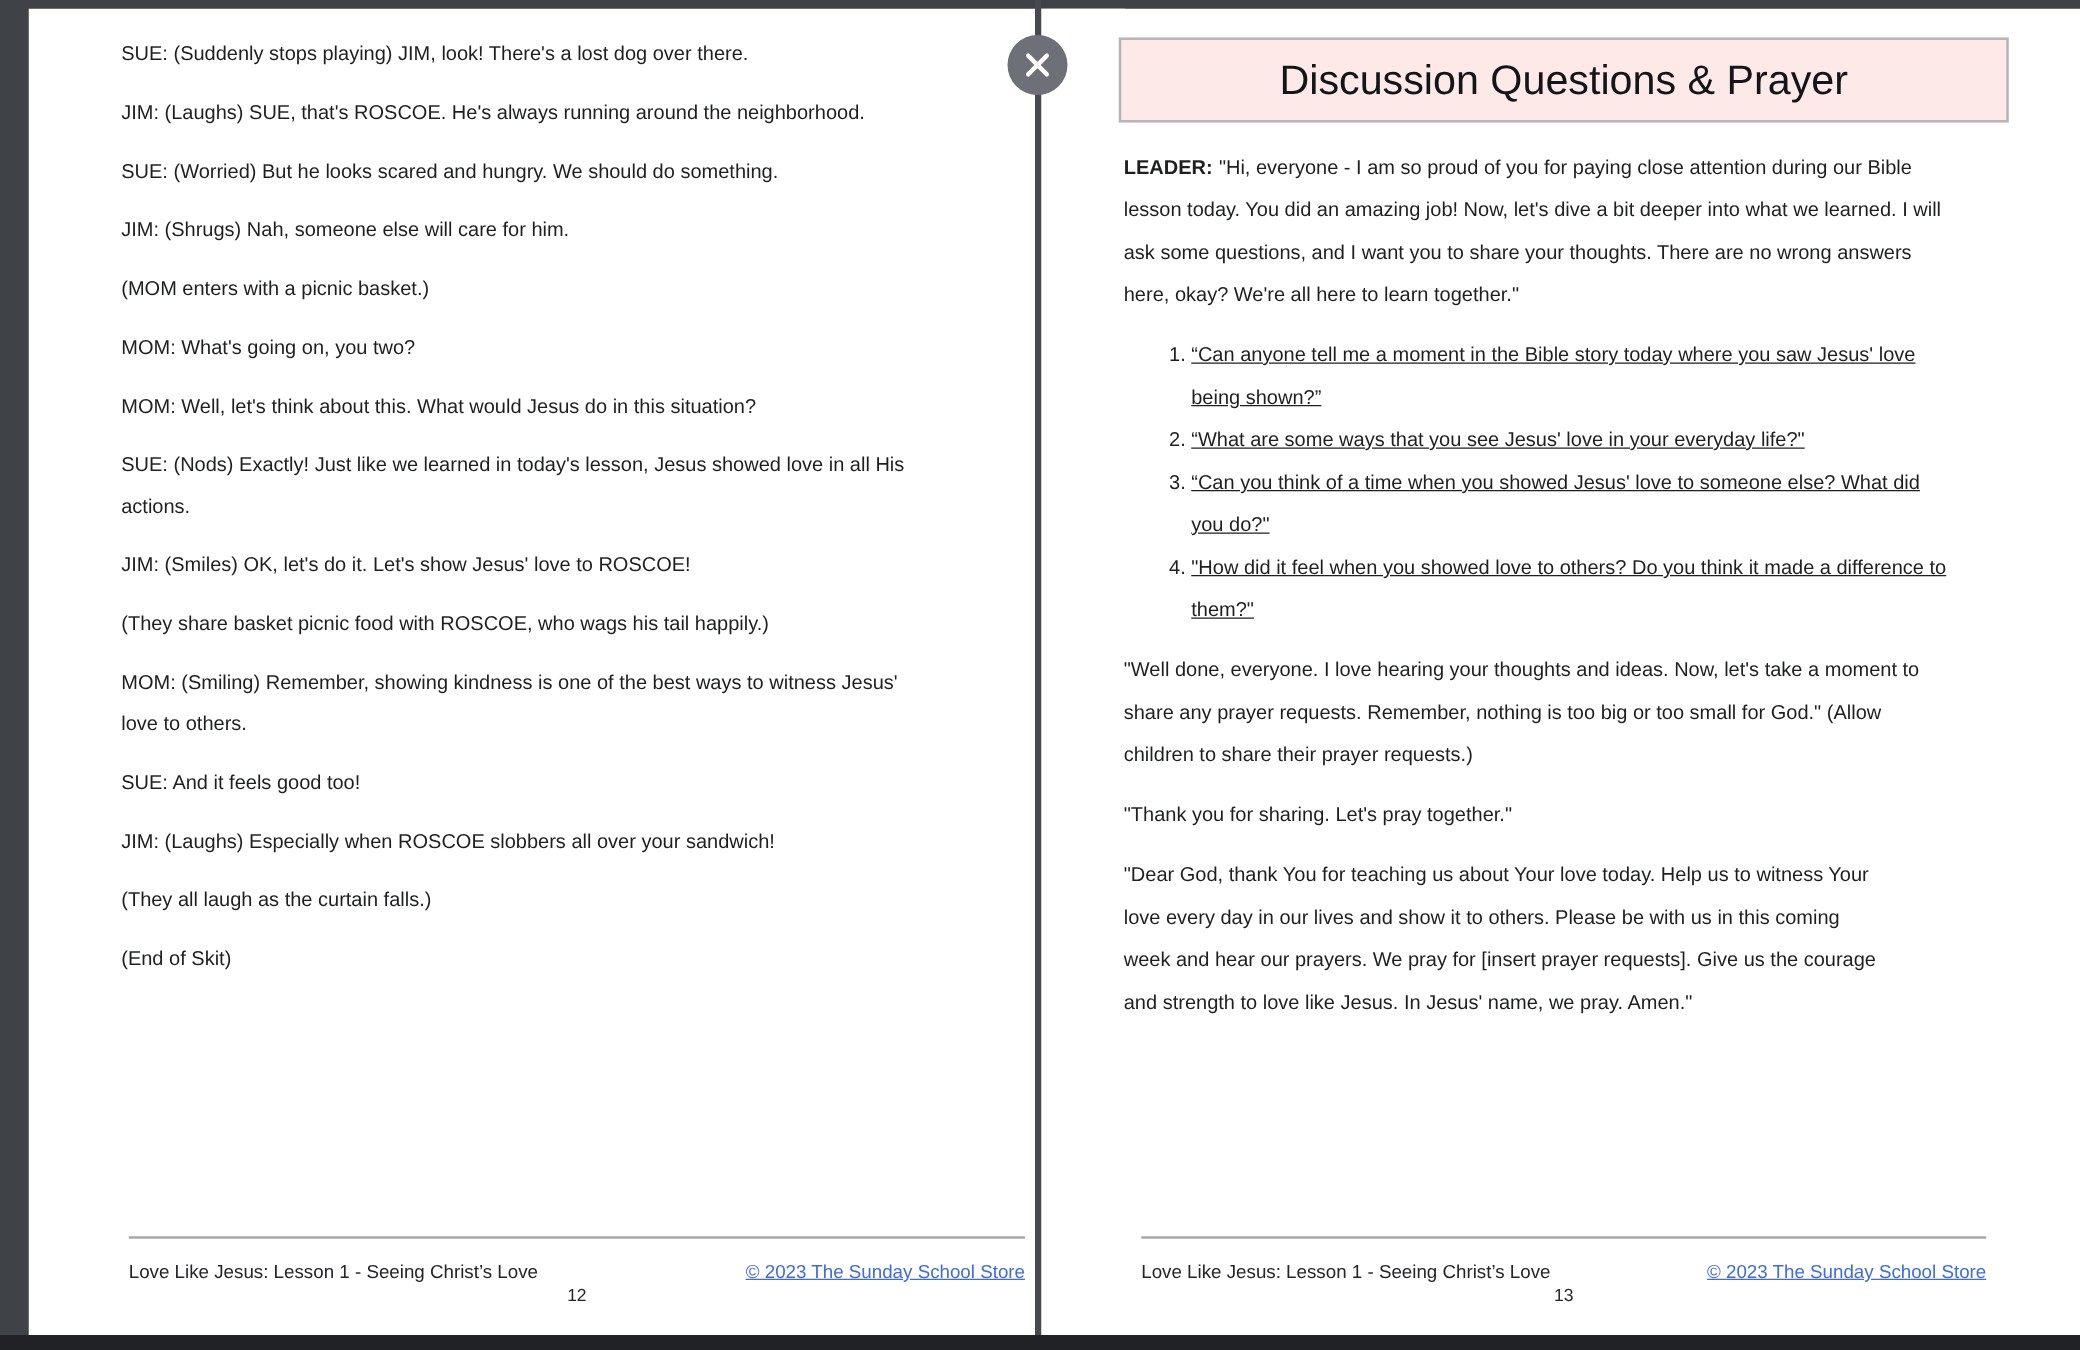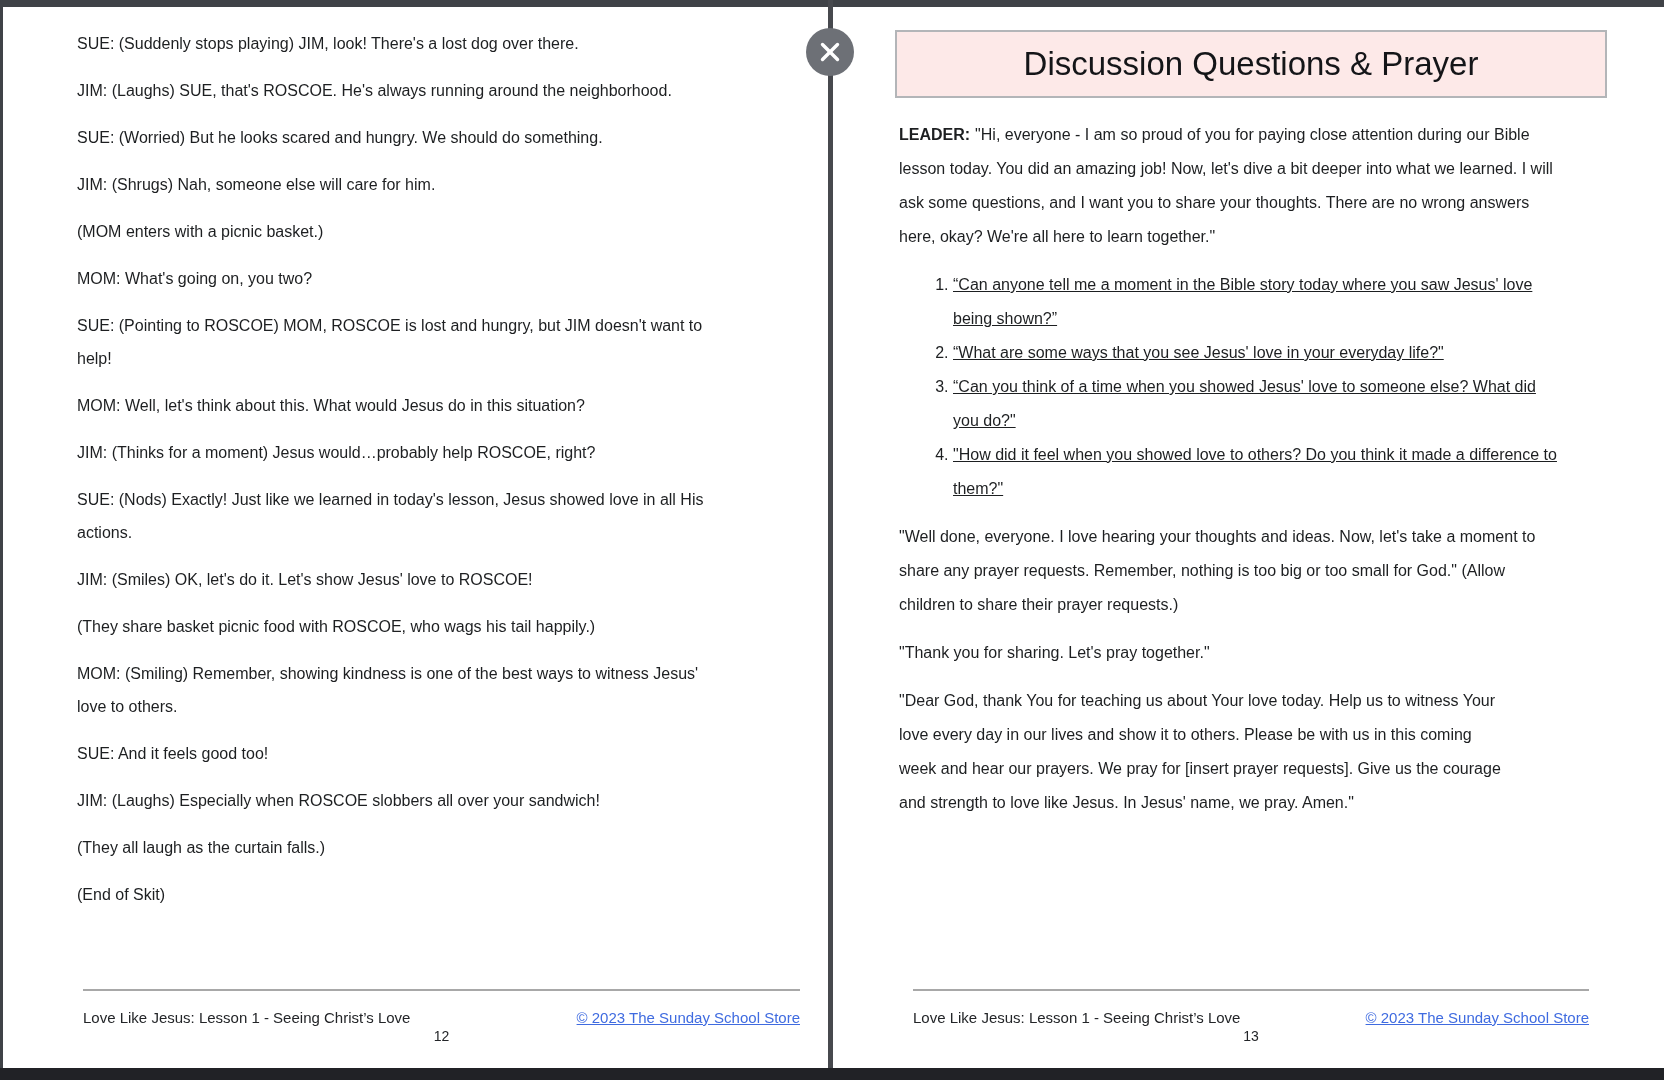--- a/index.html
+++ b/index.html
@@ -10,21 +10,21 @@
     font-family: "Liberation Sans", "DejaVu Sans", sans-serif;
     overflow: hidden;
   }
   .page {
     position: absolute;
     top: 7px;
     height: 1061px;
     background: #ffffff;
     color: #1d1f21;
   }
-  .page-left  { left: 3px;   width: 877px; }
+  .page-left  { left: 23px;   width: 877px; }
   .page-right { left: 833px; width: 836px; }
   .divider {
     position: absolute; left: 828px; top: 0; width: 5px; height: 1080px;
     background: #47494e;
   }
   .bottom-bar {
     position: absolute; left: 0; bottom: 0; width: 1664px; height: 12px;
     background: #212226; z-index: 5;
   }
   .close-btn {
@@ -76,23 +76,21 @@
 <body>
 
 <div class="page page-left">
   <div class="script">
     <p>SUE: (Suddenly stops playing) JIM, look! There's a lost dog over there.</p>
     <p>JIM: (Laughs) SUE, that's ROSCOE. He's always running around the neighborhood.</p>
     <p>SUE: (Worried) But he looks scared and hungry. We should do something.</p>
     <p>JIM: (Shrugs) Nah, someone else will care for him.</p>
     <p>(MOM enters with a picnic basket.)</p>
     <p>MOM: What's going on, you two?</p>
-    <p>SUE: (Pointing to ROSCOE) MOM, ROSCOE is lost and hungry, but JIM doesn't want to help!</p>
     <p>MOM: Well, let's think about this. What would Jesus do in this situation?</p>
-    <p>JIM: (Thinks for a moment) Jesus would…probably help ROSCOE, right?</p>
     <p>SUE: (Nods) Exactly! Just like we learned in today's lesson, Jesus showed love in all His actions.</p>
     <p>JIM: (Smiles) OK, let's do it. Let's show Jesus' love to ROSCOE!</p>
     <p>(They share basket picnic food with ROSCOE, who wags his tail happily.)</p>
     <p>MOM: (Smiling) Remember, showing kindness is one of the best ways to witness Jesus' love to others.</p>
     <p>SUE: And it feels good too!</p>
     <p>JIM: (Laughs) Especially when ROSCOE slobbers all over your sandwich!</p>
     <p>(They all laugh as the curtain falls.)</p>
     <p>(End of Skit)</p>
   </div>
   <div class="footer">

